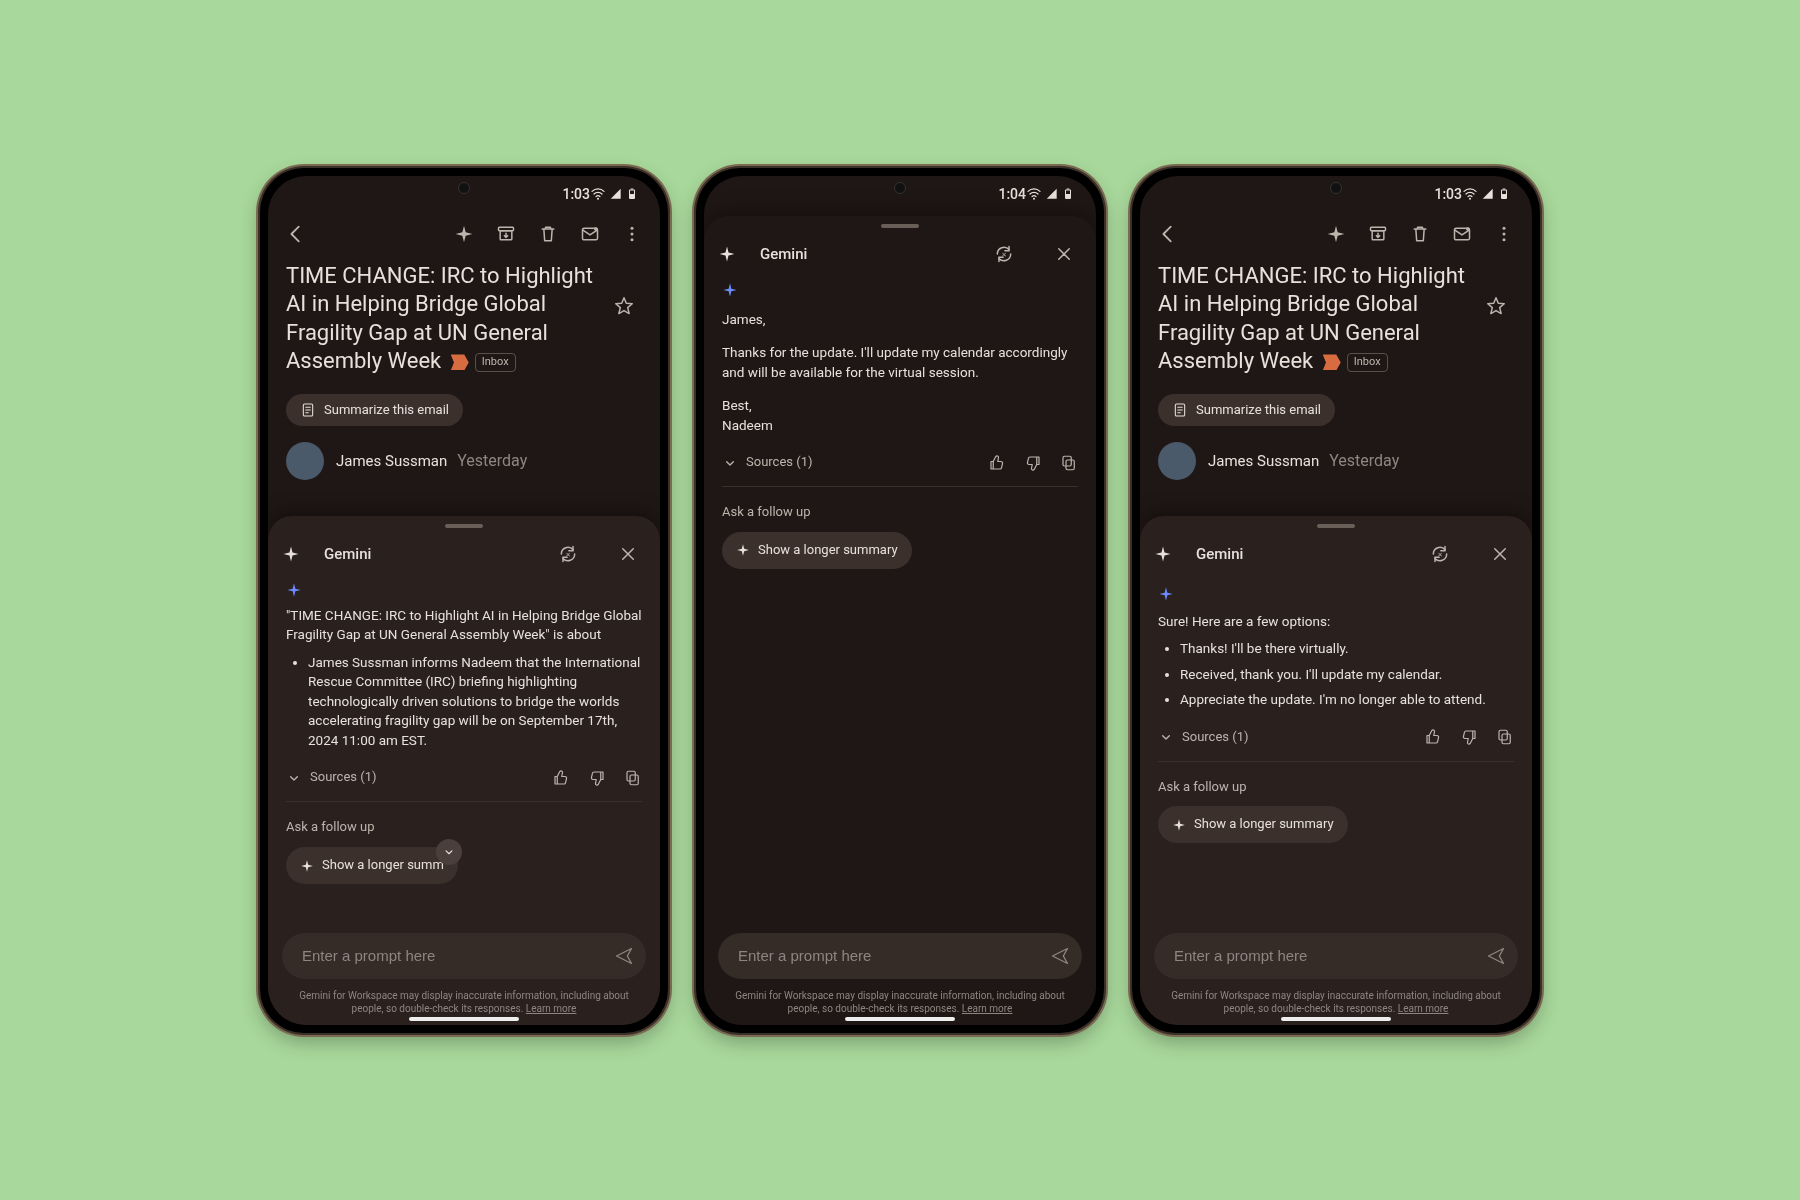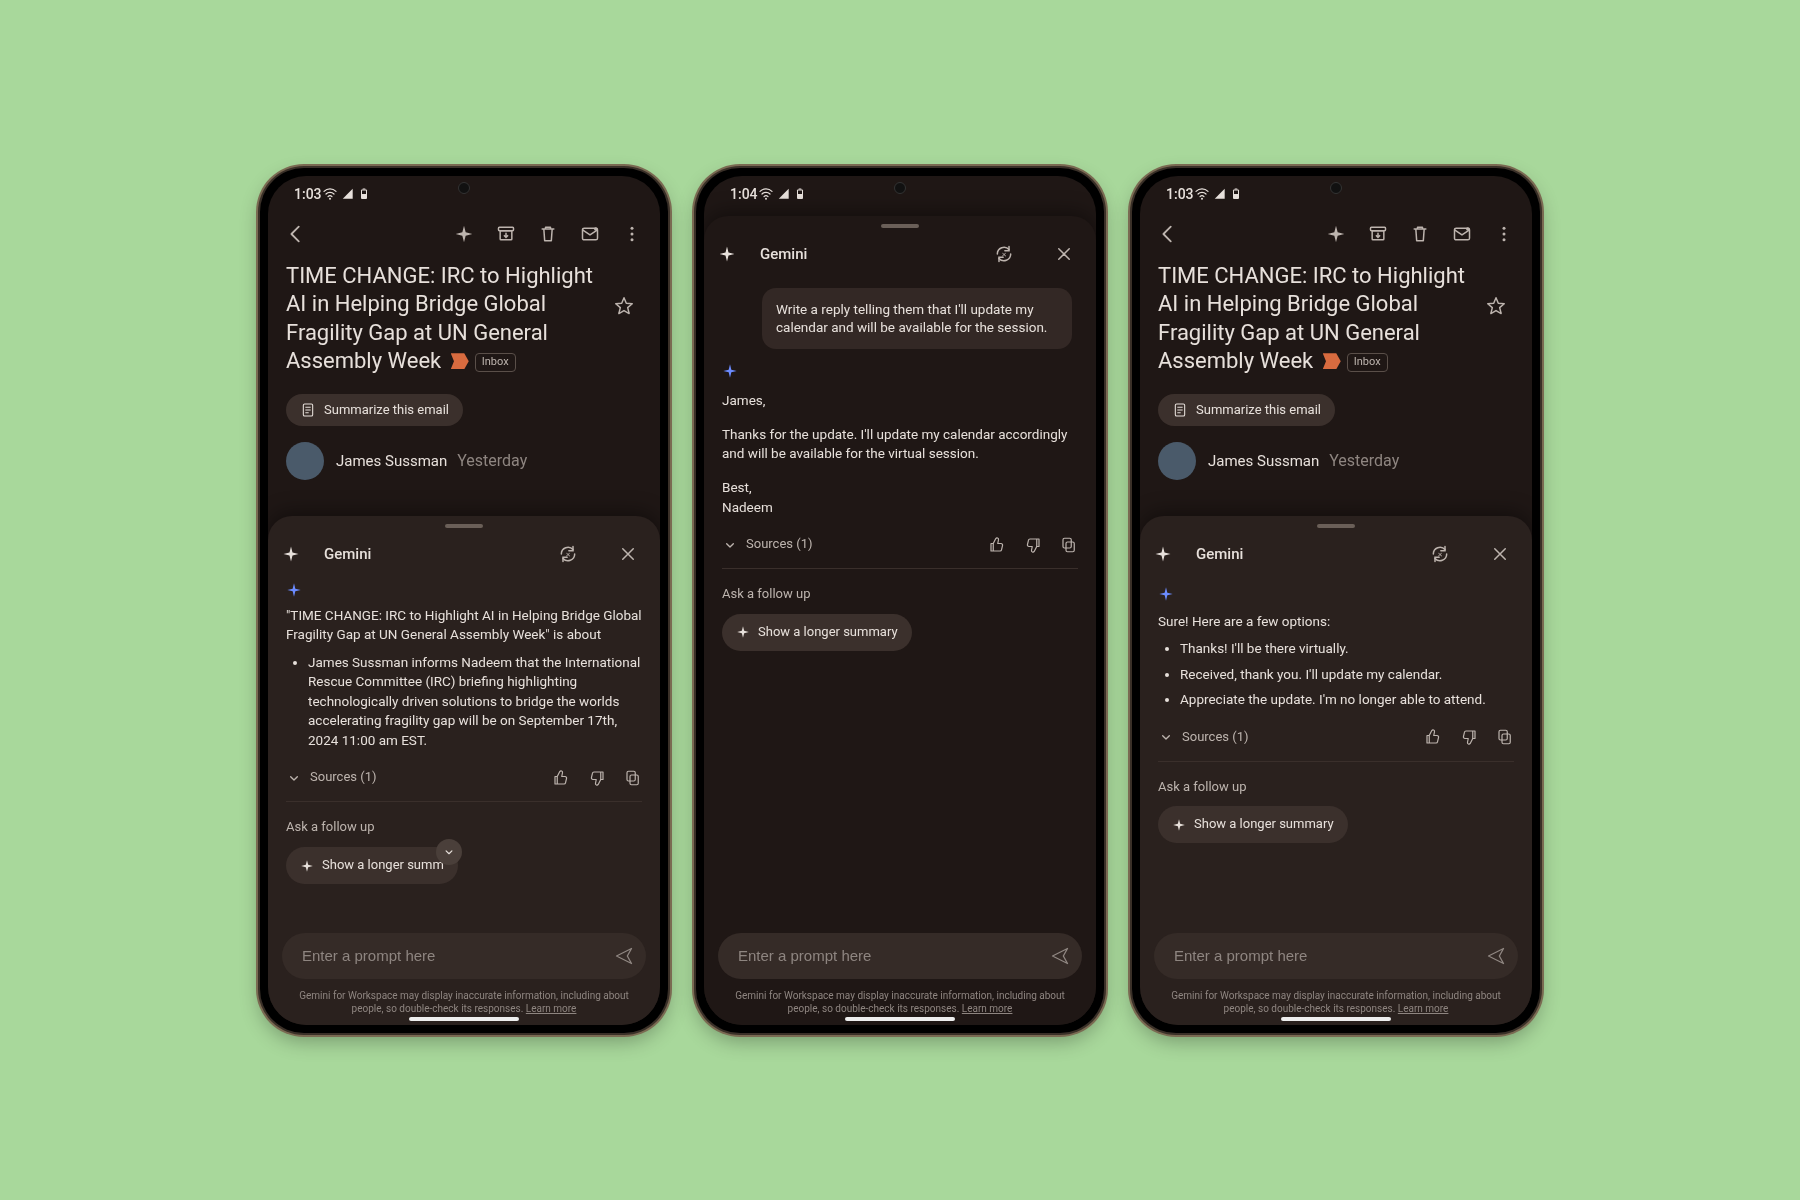--- a/index.html
+++ b/index.html
@@ -50,21 +50,21 @@
   .screen{
     position:absolute;inset:8px;
     background:var(--phone-bg);
     border-radius:38px;
     overflow:hidden;
     color:var(--text);
     display:flex;flex-direction:column;
   }
   .statusbar{
     height:36px;
-    display:flex;align-items:center;justify-content:flex-start;
+    display:flex;align-items:center;justify-content:flex-end;
     padding:0 22px 0 26px;
     font-size:14px;font-weight:500;
   }
   .status-icons{display:flex;align-items:center;gap:3px;}
   .toolbar{
     height:44px;
     display:flex;align-items:center;
     padding:0 10px;
     gap:6px;
   }
@@ -81,21 +81,21 @@
   }
   .subject{
     font-size:22px;
     font-weight:400;
     line-height:1.3;
     color:var(--text);
     margin:6px 0 0 0;
   }
   .subject-row{display:flex;align-items:flex-start;gap:8px;}
   .subject-row .star{margin-top:32px;flex-shrink:0;}
-  .labels{display:inline-flex;gap:6px;margin-left:4px;vertical-align:middle;}
+  .labels{display:inline-flex;align-items:center;gap:6px;margin-left:4px;vertical-align:middle;}
   .label-arrow{
     width:18px;height:16px;
     background:var(--accent-orange);
     clip-path:polygon(0 0,75% 0,100% 50%,75% 100%,0 100%,18% 50%);
   }
   .label-chip{
     font-size:11px;padding:1px 6px;border:1px solid #5a4f49;border-radius:4px;color:var(--text-dim);
   }
   .summarize-chip{
     display:inline-flex;align-items:center;gap:8px;
@@ -478,21 +478,20 @@
                 <use href="#i-refresh"></use>
               </svg>
             </div>
           <div class="icon-btn">
               <svg width="18" height="18" viewBox="0 0 24 24">
                 <use href="#i-close"></use>
               </svg>
             </div>
         </div>
         <div class="gp-body">
-          <div class="user-bubble">Write a reply telling them that I'll update my calendar and will be available for the session.</div>
           <svg width="16" height="16" viewBox="0 0 24 24">
               <use href="#i-spark-color"></use>
             </svg>
           <div style="height:12px"></div>
           <div>James,</div>
           <div style="height:14px"></div>
           <div>Thanks for the update. I'll update my calendar accordingly and will be available for the virtual session.</div>
           <div style="height:14px"></div>
           <div>Best,</div>
           <div>Nadeem</div>

